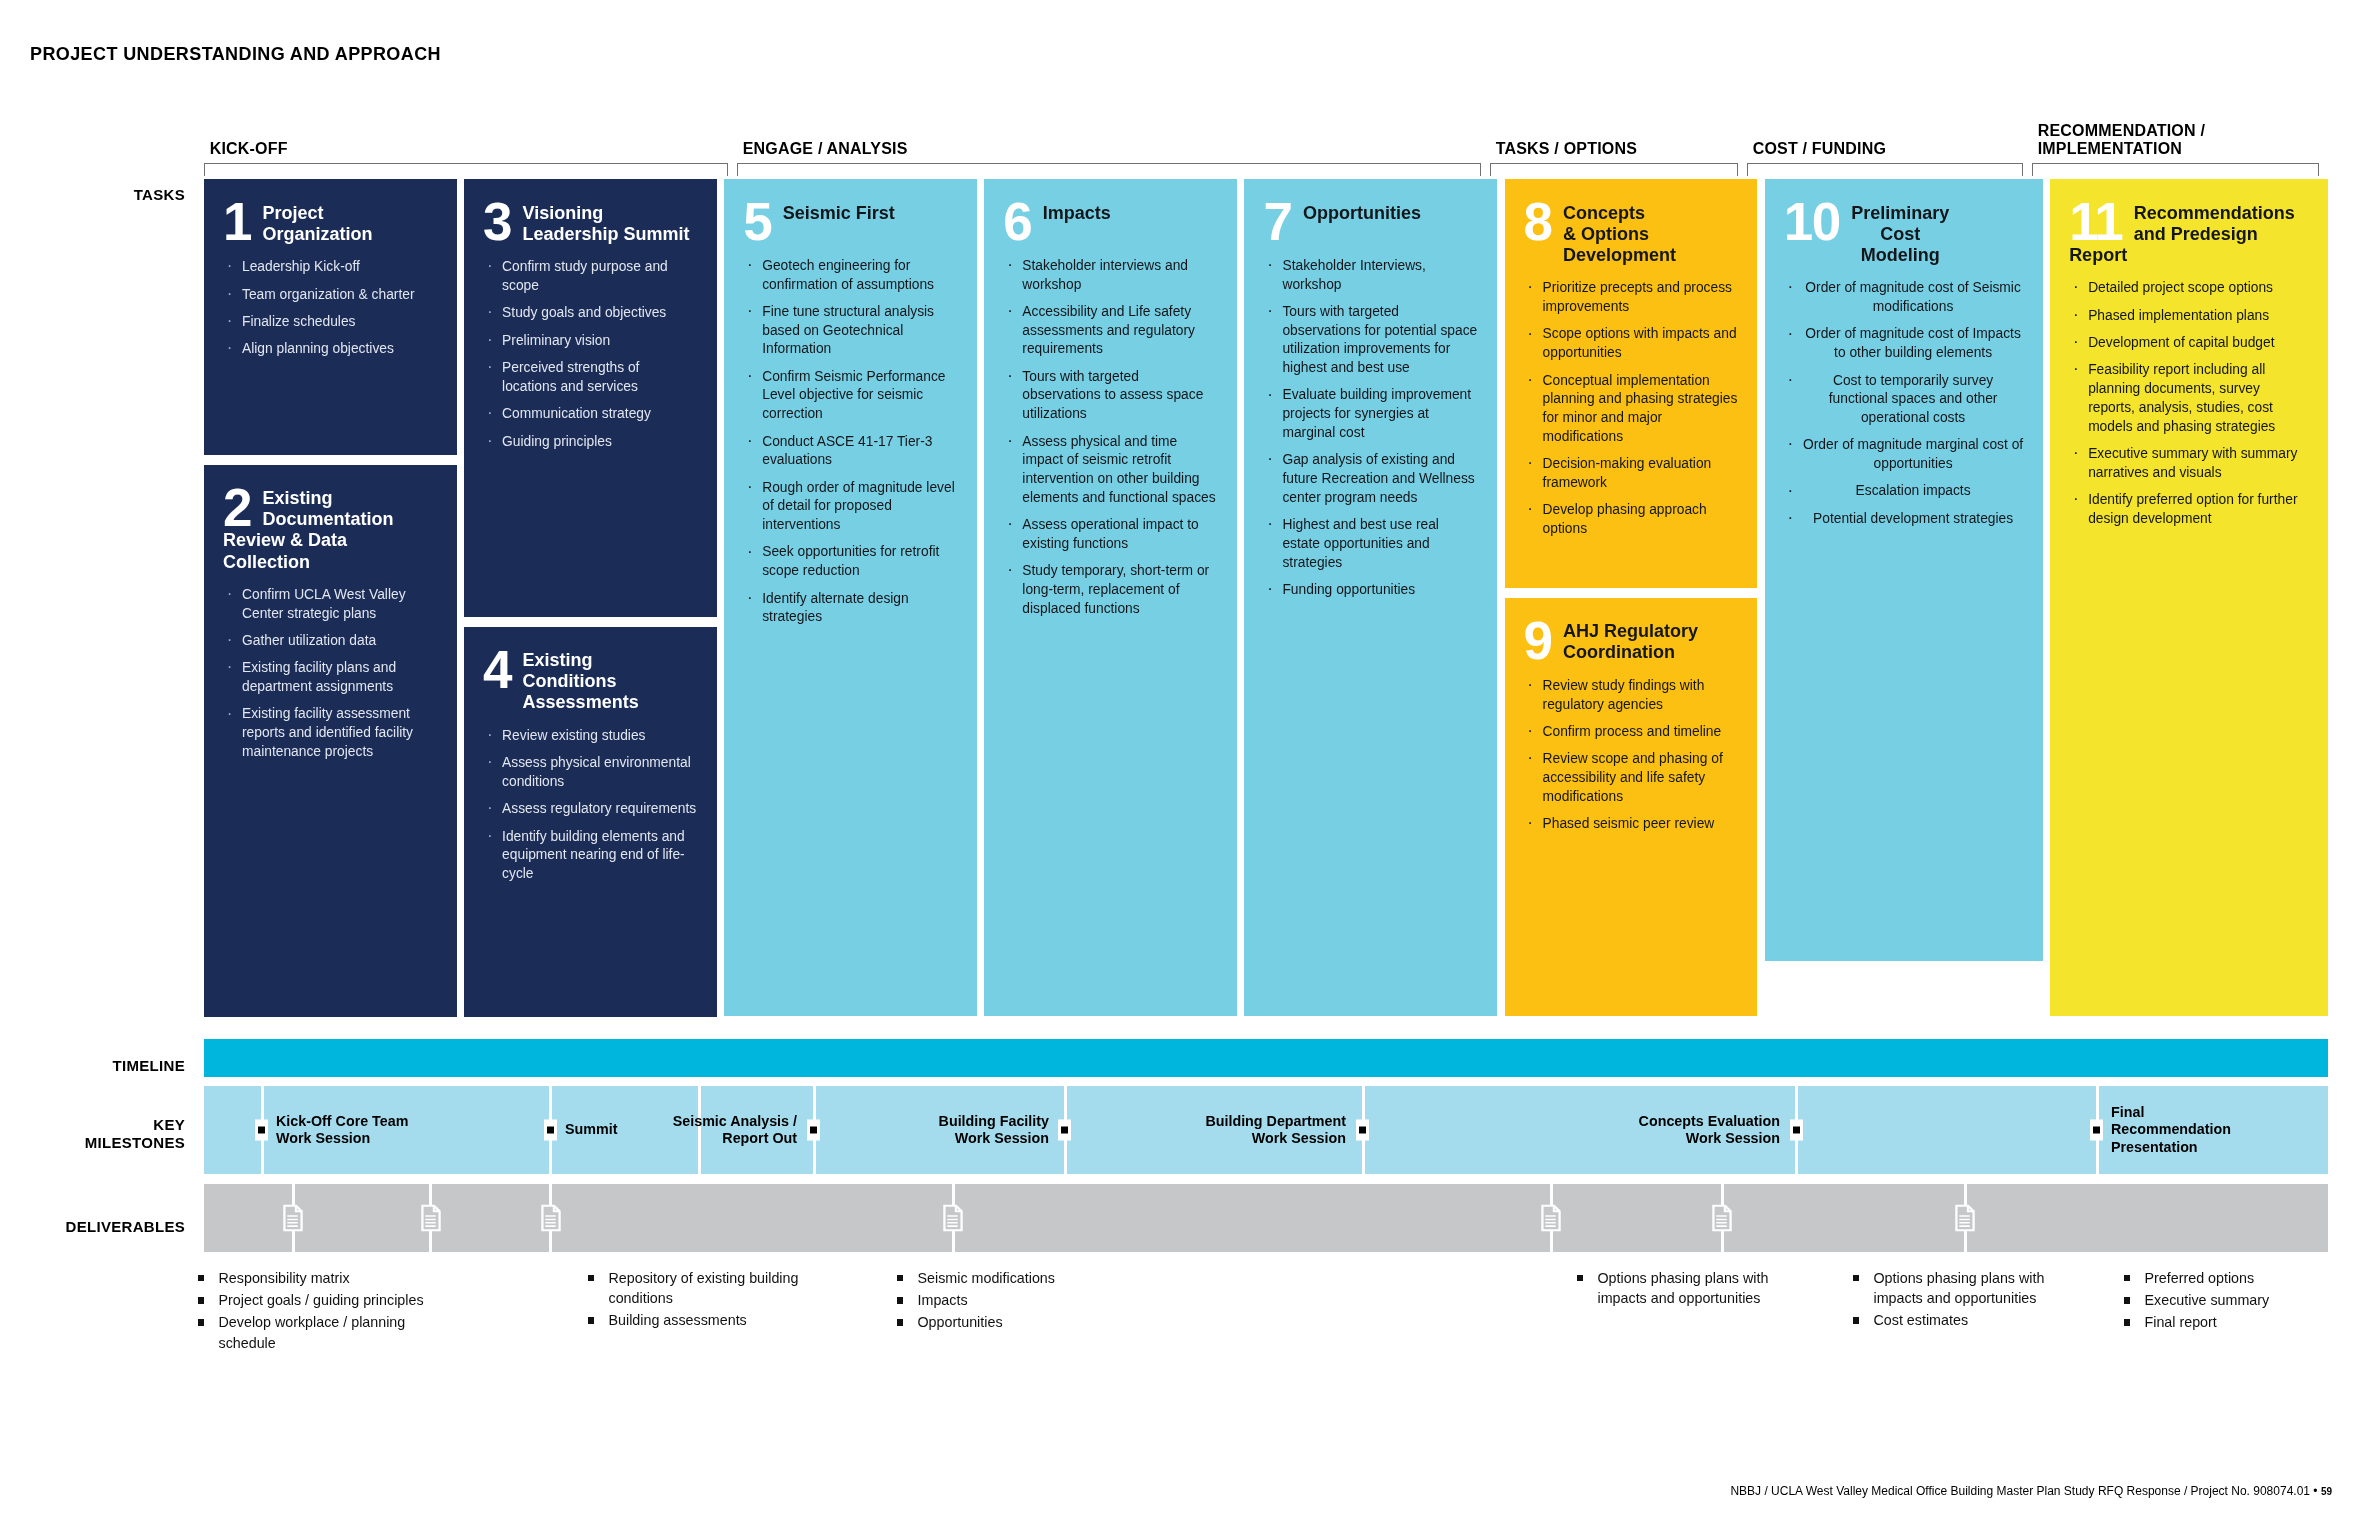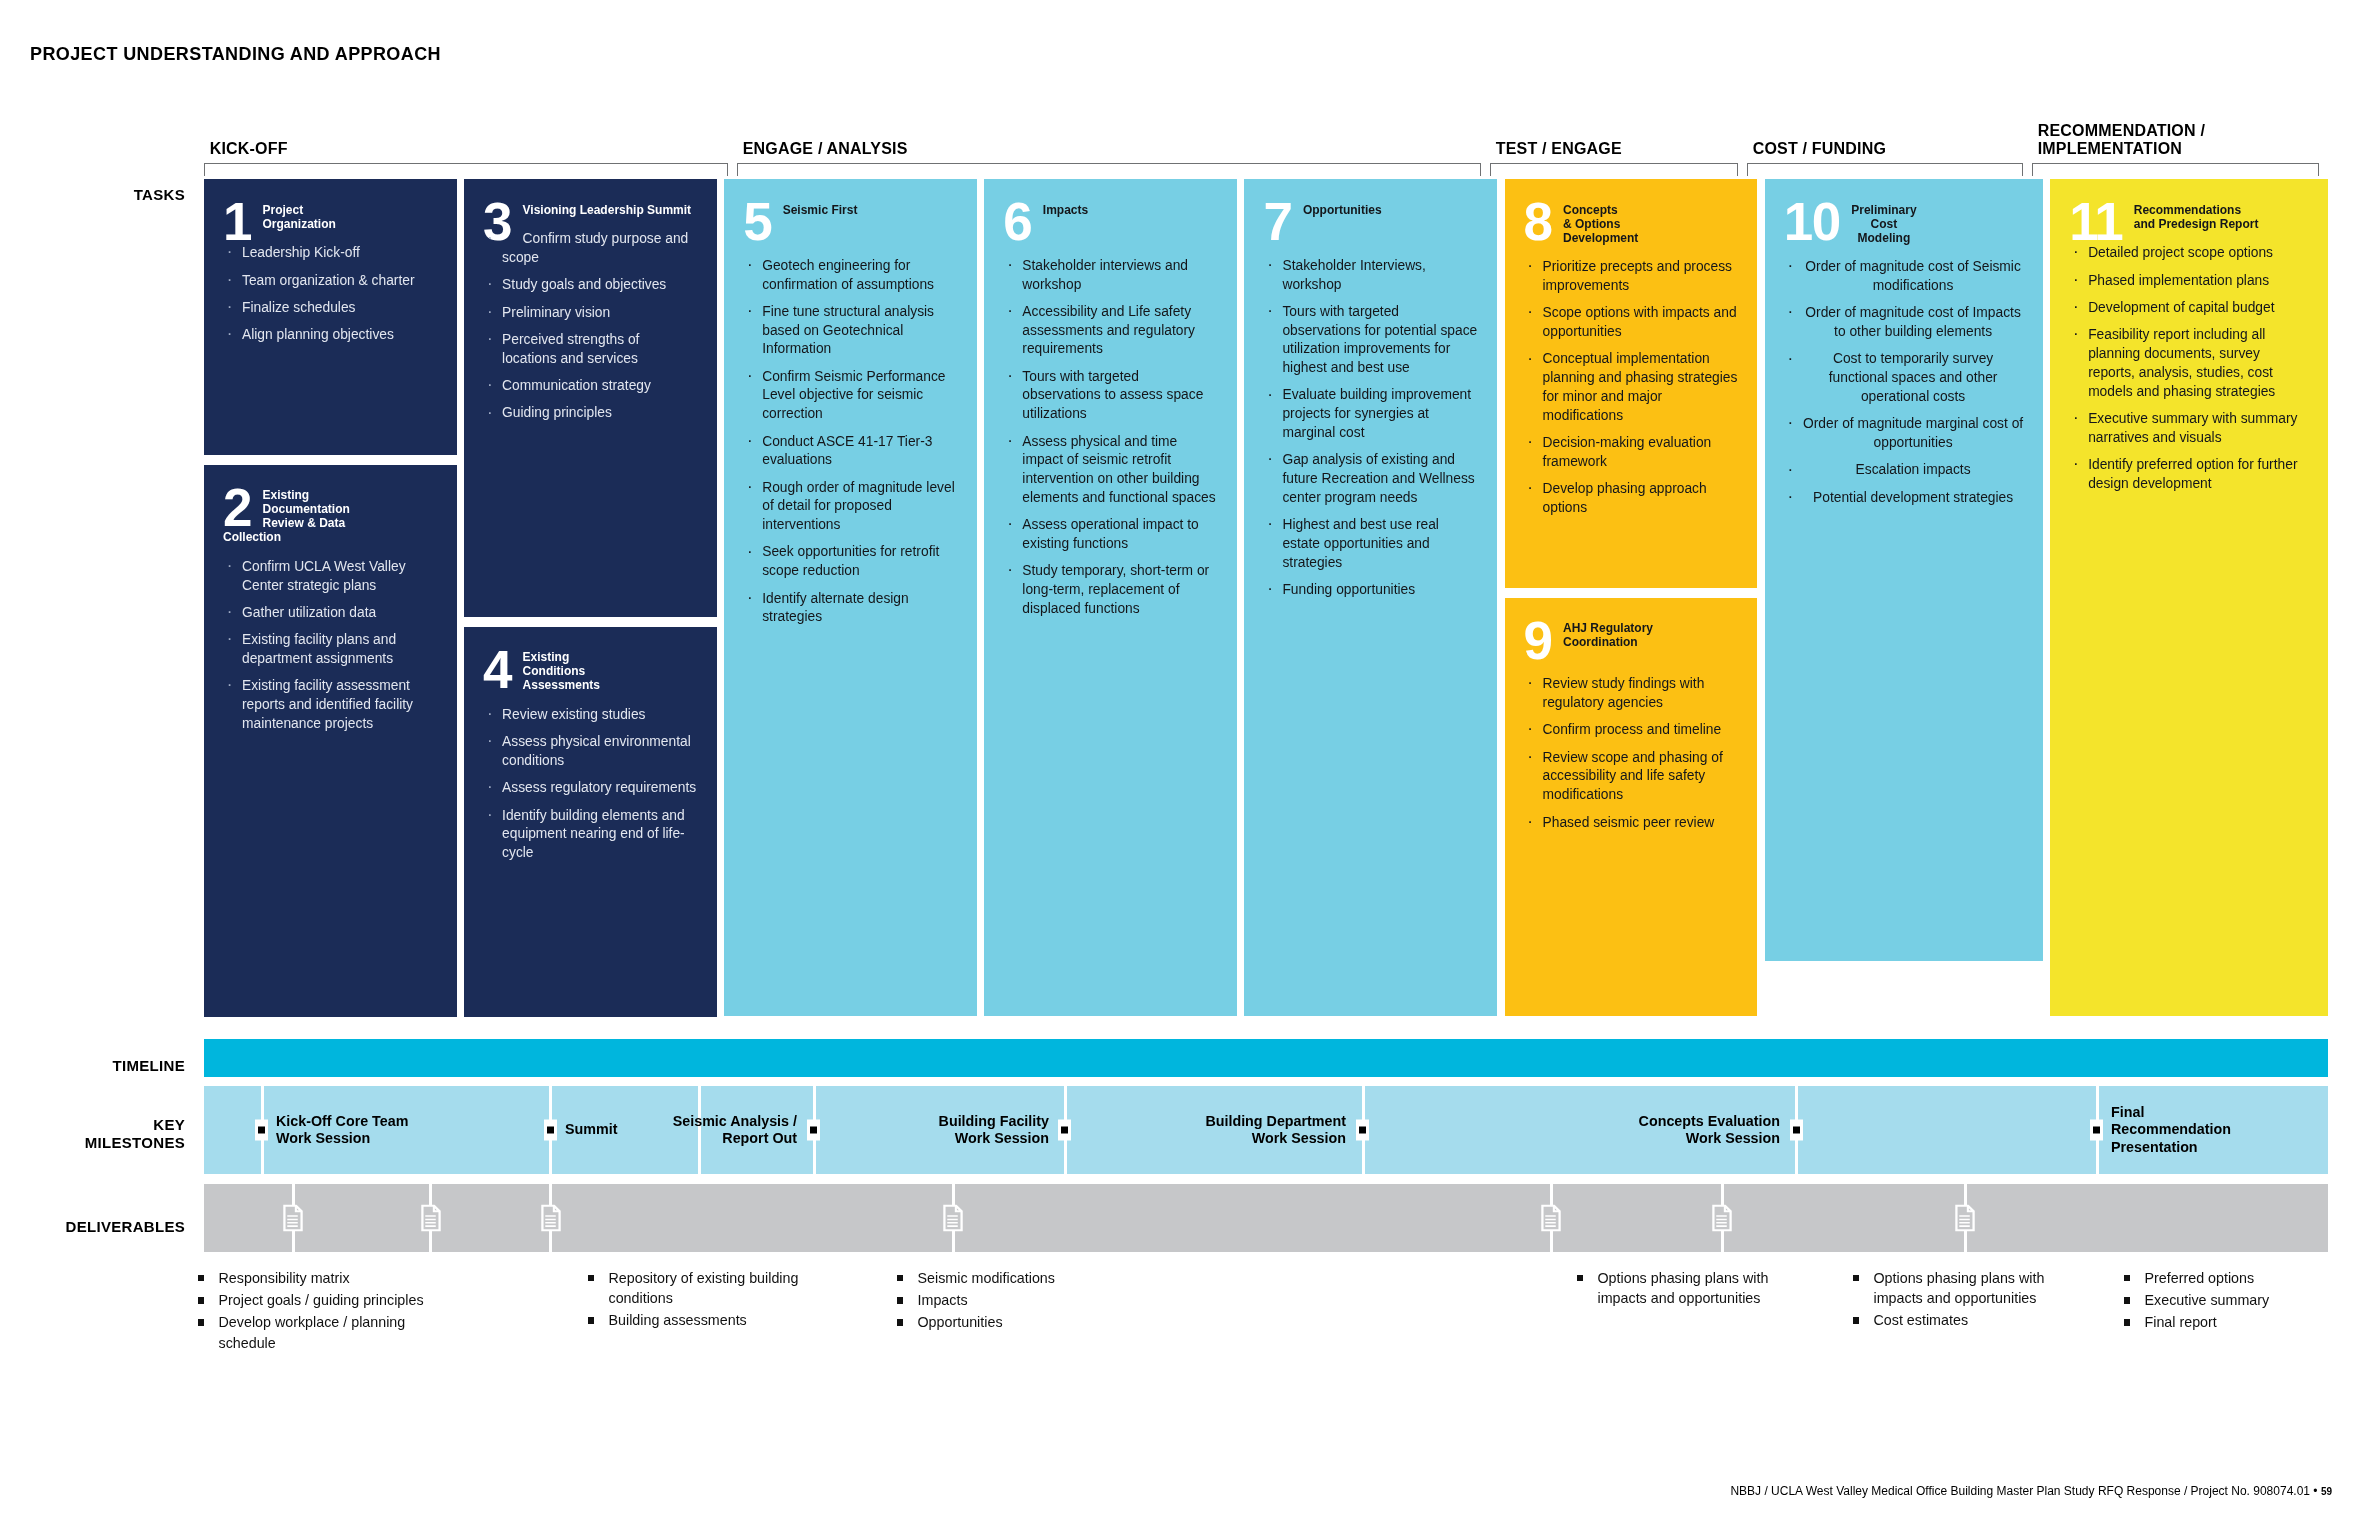--- a/index.html
+++ b/index.html
@@ -70,21 +70,21 @@
   .card-head {
     display: flex; align-items: flex-start; gap: 11.4px;
     margin-bottom: 13.3px;
   }
   .card-num {
     font-size: 53px; font-weight: bold; line-height: 0.82;
     letter-spacing: -1.4px; flex: 0 0 auto;
   }
   .card-num.white { color: #ffffff; }
   .card-title {
-    font-size: 12px; font-weight: bold; line-height: 1.17;
+    font-size: 18px; font-weight: bold; line-height: 1.17;
     padding-top: 2.9px; white-space: pre-line;
   }
   .card-title.white { color: #ffffff; }
   .card-title.dark  { color: #14161a; }
   
   .card.flowtitle .card-head { display: block; }
   .card.flowtitle .card-num { float: left; margin-right: 11.4px; }
   .card.flowtitle .card-title { padding-top: 2.9px; }
 
   ul.bullets { list-style: none; }
@@ -182,21 +182,21 @@
   <div class="phase-row" id="phaseRow">
       <div class="phase-cell" style="width: 533px;">
         <div class="phase-label">KICK-OFF</div>
         <div class="phase-bracket"></div>
       </div>
       <div class="phase-cell" style="width: 753px;">
         <div class="phase-label">ENGAGE / ANALYSIS</div>
         <div class="phase-bracket"></div>
       </div>
       <div class="phase-cell" style="width: 257px;">
-        <div class="phase-label">TEST / ENGAGE</div>
+        <div class="phase-label">TASKS / OPTIONS</div>
         <div class="phase-bracket"></div>
       </div>
       <div class="phase-cell" style="width: 285px;">
         <div class="phase-label">COST / FUNDING</div>
         <div class="phase-bracket"></div>
       </div>
       <div class="phase-cell" style="width: 296px;">
         <div class="phase-label">RECOMMENDATION /
 IMPLEMENTATION</div>
         <div class="phase-bracket"></div>

